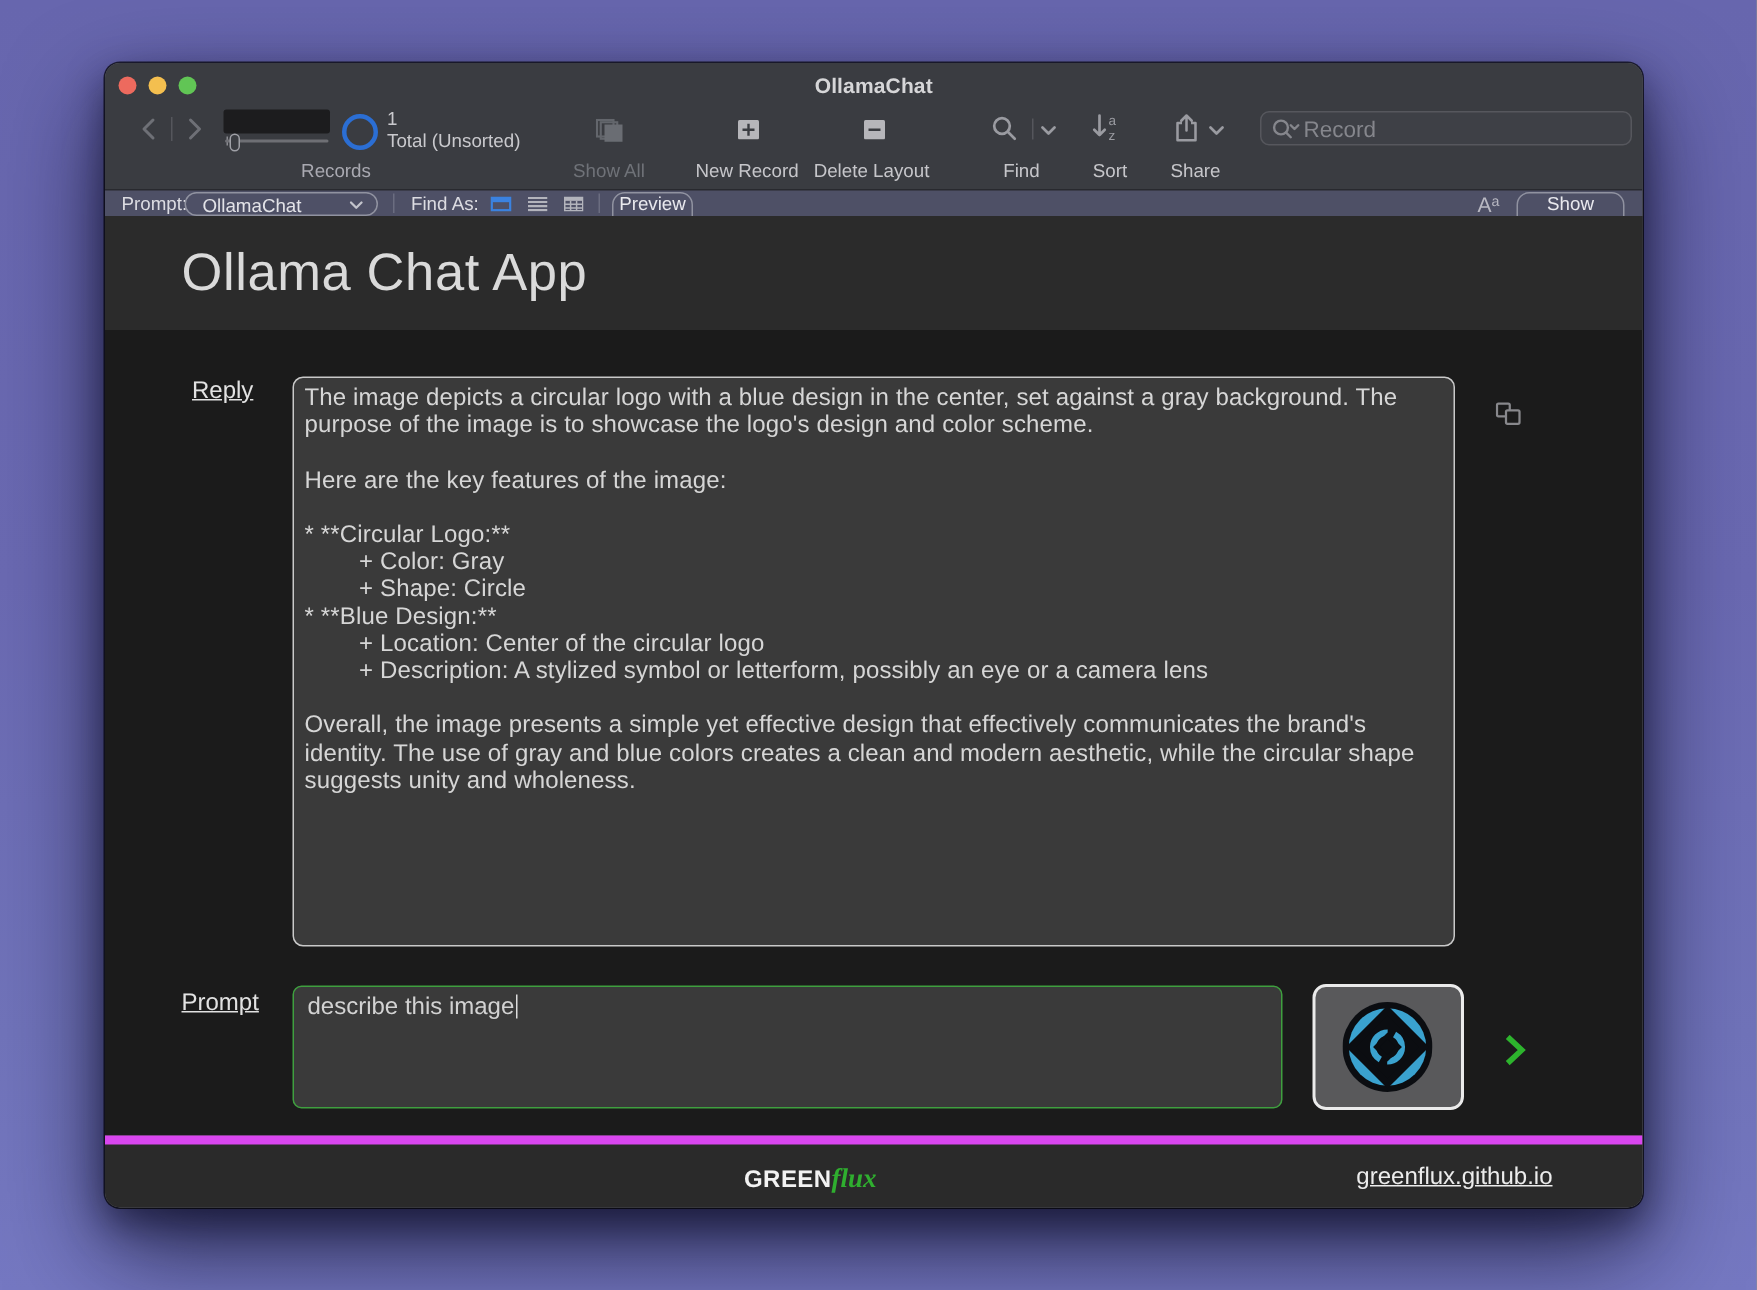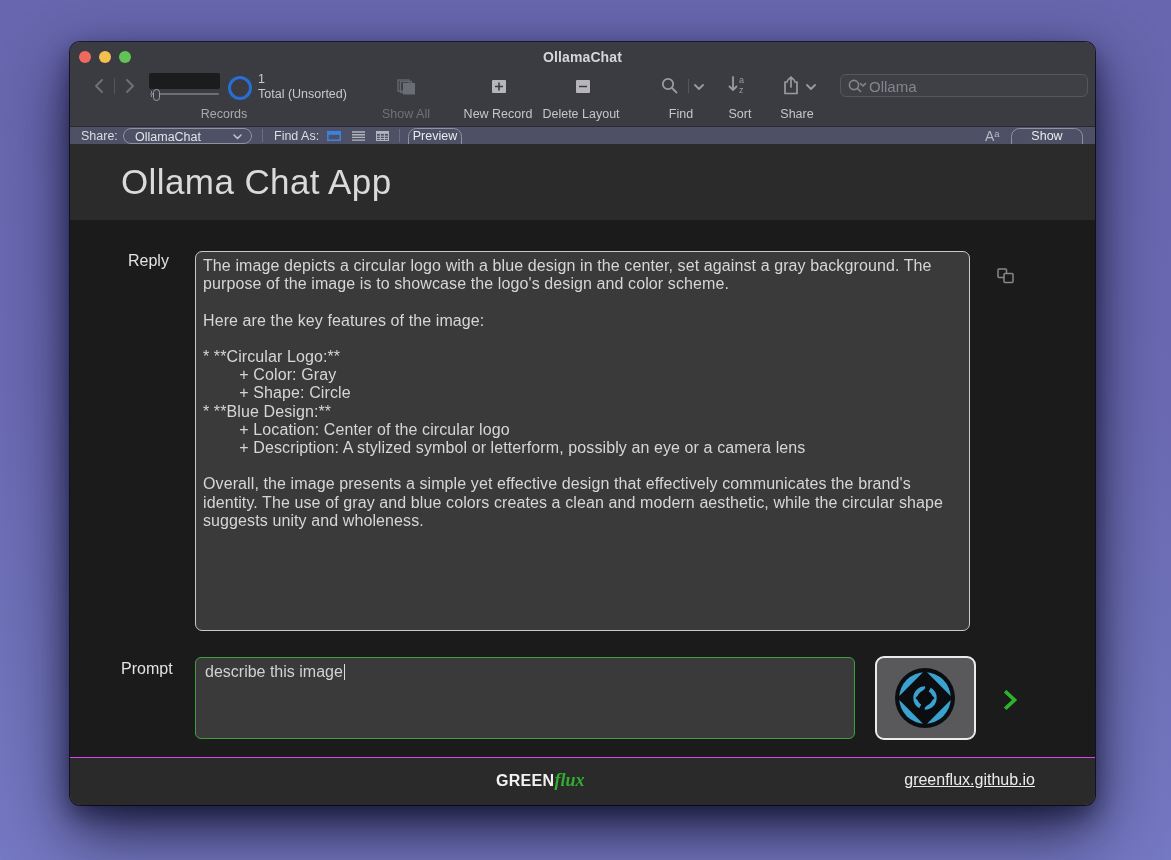--- a/index.html
+++ b/index.html
@@ -39,37 +39,37 @@
 .layoutbar { position:absolute; left:0; top:84px; width:1025px; height:18px; background:#4e5066; border-top:1px solid #28292e; }
 .lb { position:absolute; font-size:12.5px; color:#dcdce2; top:2px; }
 .lbsep { position:absolute; top:2px; width:1px; height:13px; background:#6b6d80; }
 .dropdown { position:absolute; left:53px; top:0.5px; width:129px; height:16px; border:1px solid #9092a0; border-radius:8px; color:#e3e3e8; font-size:12.5px; }
 .dropdown span { position:absolute; left:11px; top:1px; }
 .pillbtn { position:absolute; top:0.5px; height:32px; border:1px solid #9092a0; border-radius:8.5px; color:#e9e9ee; font-size:12.5px; text-align:center; }
 
 .content { position:absolute; left:0; top:102px; width:1025px; height:613px; background:#1b1b1b; }
 .hdrband { position:absolute; left:0; top:0; width:1025px; height:76px; background:#2b2b2b;padding-left:48px; }
 .apptitle { position:absolute; left:51px; top:18px; font-size:35px; color:#dadada; letter-spacing:0.4px; }
-.fldlabel { position:absolute; font-size:16px; color:#e2e2e2; }
+.fldlabel { position:absolute; font-size:16px; color:#e2e2e2;text-decoration:underline; }
 .reply {
   position:absolute; left:125px; top:107px; width:775px; height:380px;
   background:#3a3a3a; border:1.5px solid #c9c9c9; border-radius:7px;
   color:#d6d6d6; font-size:16px; line-height:18.2px; letter-spacing:0.1px; padding:5px 8px 0 7px;
 }
 .copyicon { position:absolute; left:927px; top:124px; }
 .prompt {
   position:absolute; left:125px; top:513px; width:660px; height:81.5px;
   background:#3a3a3a; border:1.5px solid #3f9f3f; border-radius:6px;
   color:#d2d2d2; font-size:16px; padding:5px 8px 0 9px;
 }
 .cursor { display:inline-block; width:1.5px; height:16px; background:#dcdcdc; vertical-align:-3px; margin-left:1px; }
 .imgbox { position:absolute; left:805px; top:511.5px; width:101px; height:84px; background:#59595b; border:2px solid #ebebeb; border-radius:9px; }
 .goarrow { position:absolute; left:932px; top:545.5px; }
 
-.footer { position:absolute; left:0; top:715px; width:1025px; height:48px; background:#2a2a2a; border-top:1px solid #d946ef; }
+.footer { position:absolute; left:0; top:715px; width:1025px; height:48px; background:#2a2a2a; border-top:6px solid #d946ef; }
 .gflogo { position:absolute; left:426px; top:12px; font-size:16px; font-weight:700; color:#f2f2f2; letter-spacing:0.3px; }
 .gflogo .flux { font-family:"Liberation Serif", serif; font-style:italic; font-weight:700; color:#2fae2f; font-size:18px; letter-spacing:0; }
 .gflink { position:absolute; right:60px; top:13px; font-size:16px; color:#ececec; text-decoration:underline; }
 </style>
 </head>
 <body>
 <div class="window">
 
   <div class="chrome">
     <div class="tl r"></div>
@@ -137,26 +137,26 @@
         <path d="M1 1 L5 5 L9 1" fill="none" stroke="#9a9ba1" stroke-width="1.8" stroke-linecap="round" stroke-linejoin="round"></path>
       </svg>
     <div class="tblabel" style="left:727px">Share</div>
 
     <div class="searchbox">
       <svg style="position:absolute;left:7px;top:4px" width="19" height="14" viewBox="0 0 19 14">
         <circle cx="6" cy="6" r="4.6" fill="none" stroke="#85868c" stroke-width="1.6"></circle>
         <path d="M9.3 9.3 L12.5 12.5" stroke="#85868c" stroke-width="1.6" stroke-linecap="round"></path>
         <path d="M12.5 4.5 L15 7 L17.5 4.5" fill="none" stroke="#85868c" stroke-width="1.6" stroke-linecap="round" stroke-linejoin="round"></path>
       </svg>
-      <div class="ph">Ollama</div>
+      <div class="ph">Record</div>
     </div>
   </div>
 
   <div class="layoutbar">
-    <div class="lb" style="left:11px">Share:</div>
+    <div class="lb" style="left:11px">Prompt:</div>
     <div class="dropdown">
         <span>OllamaChat</span>
       <svg style="position:absolute;right:9px;top:5px" width="9" height="6" viewBox="0 0 9 6">
           <path d="M1 1 L4.5 4.5 L8 1" fill="none" stroke="#c3c4cc" stroke-width="1.5" stroke-linecap="round" stroke-linejoin="round"></path>
         </svg>
     </div>
     <div class="lbsep" style="left:192px"></div>
     <div class="lb" style="left:204px">Find As:</div>
     <svg class="tbicon" style="left:257px;top:4px" width="14" height="10" viewBox="0 0 14 10">
       <rect x="0.8" y="0.8" width="12.4" height="8.4" fill="none" stroke="#3b82e0" stroke-width="1.6"></rect>

